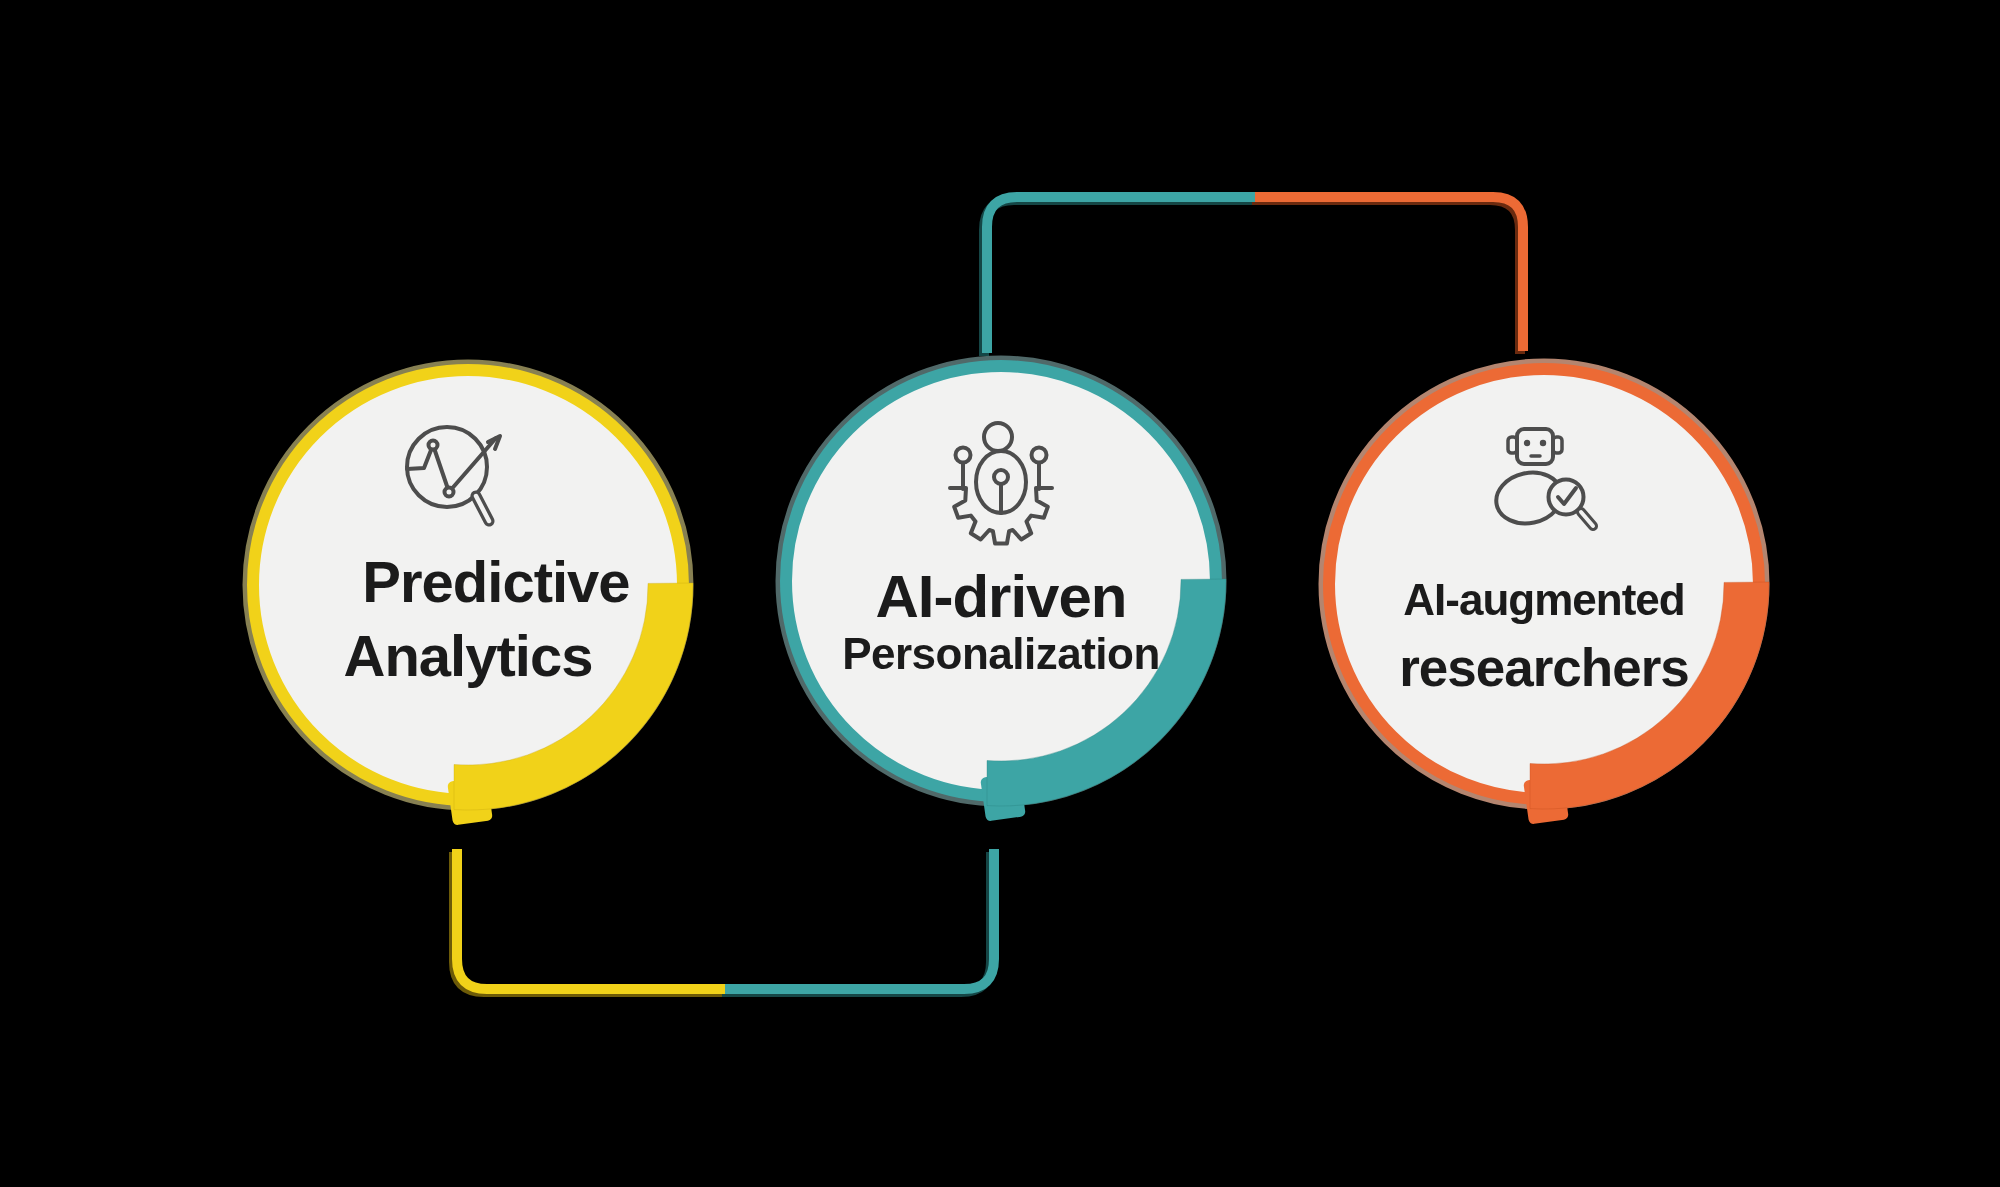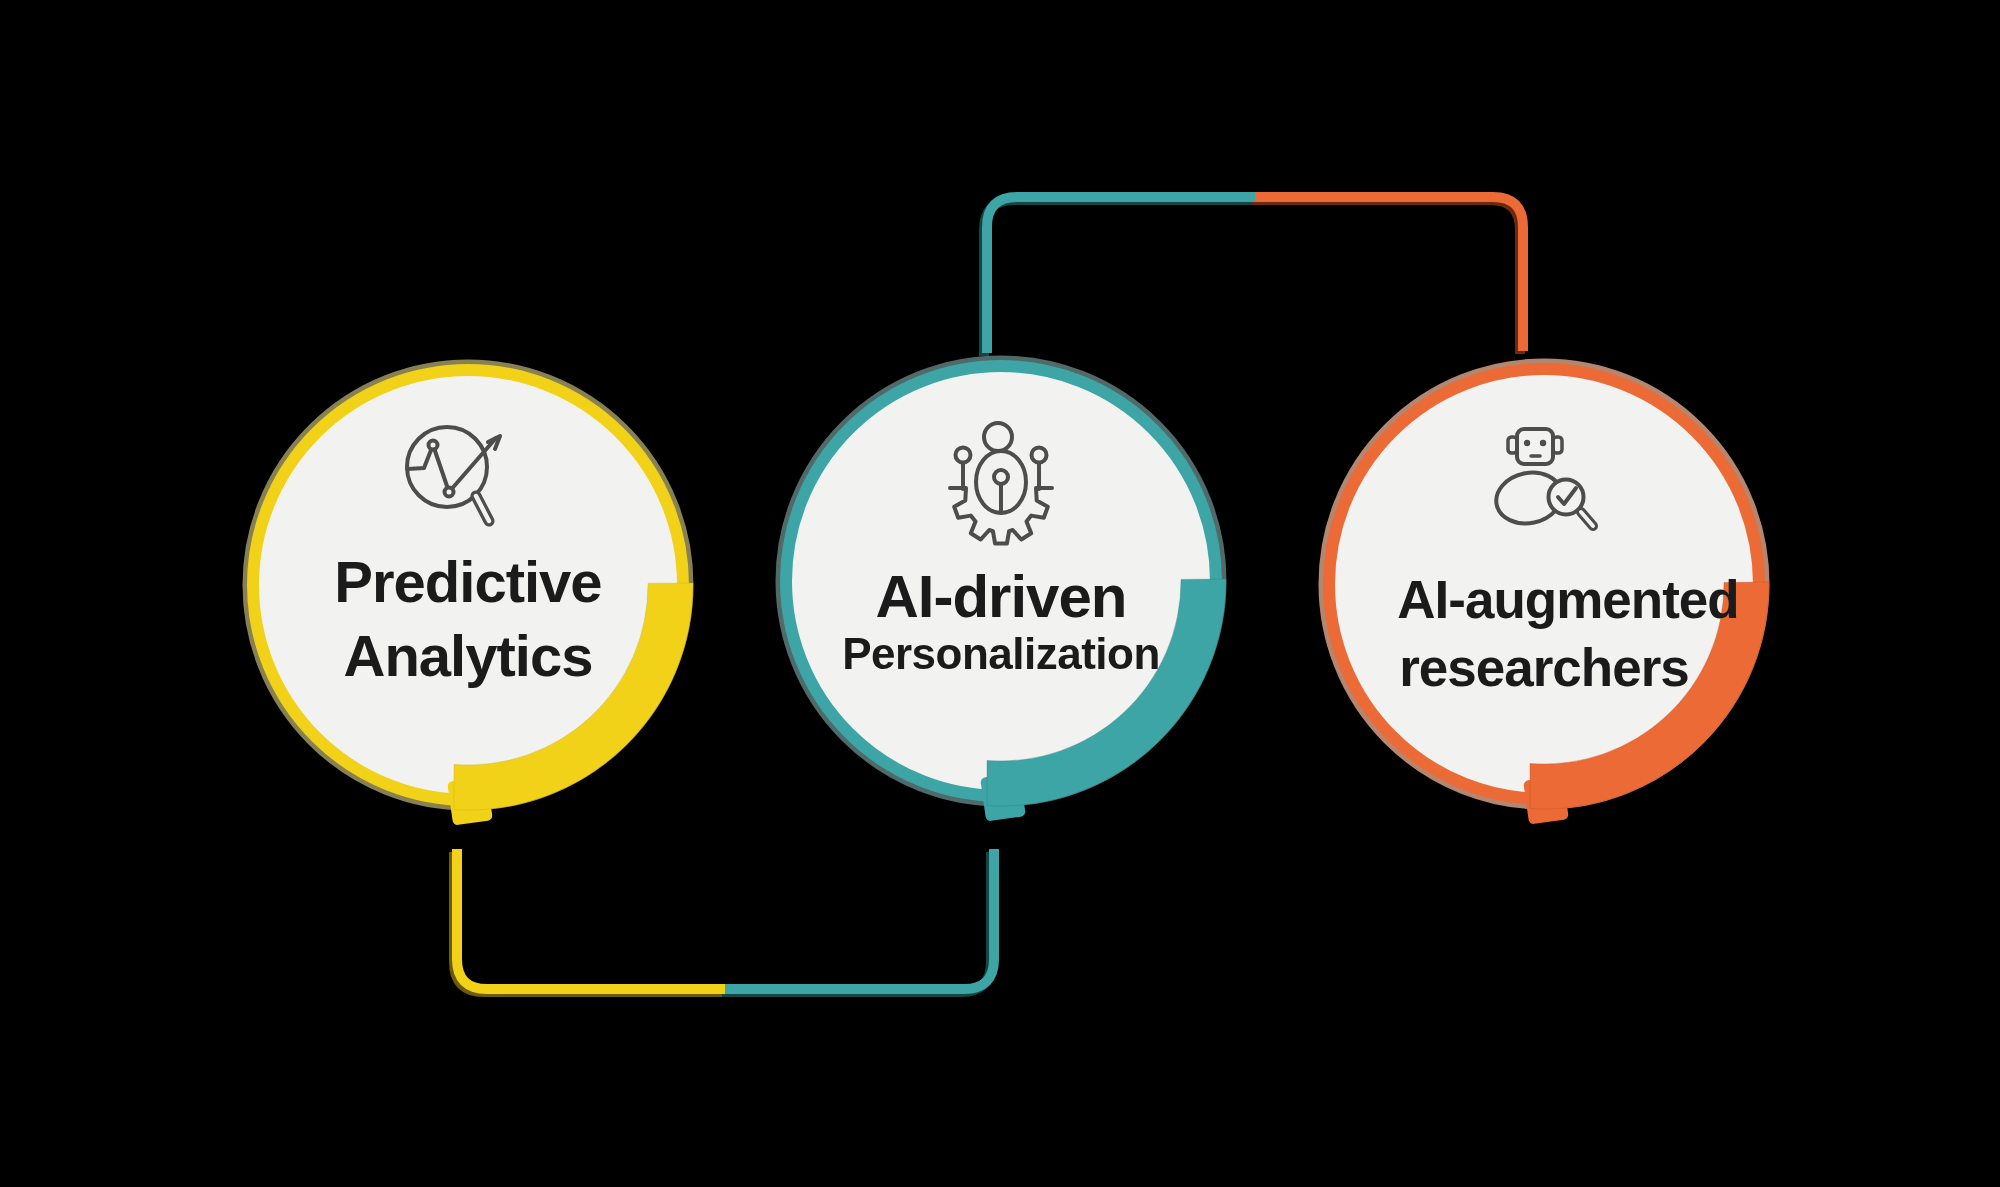--- a/index.html
+++ b/index.html
@@ -9,25 +9,25 @@
     font-family:"Liberation Sans", sans-serif;
   }
   .black-rect { position:absolute; left:239px; top:190px; width:1522px; height:807px; background:#000000; }
   .layer { position:absolute; left:0; top:0; }
   .circle-svg { position:absolute; width:500px; height:500px; }
   #circle-1 { left:218px; top:335px; }
   #circle-2 { left:751px; top:331px; }
   #circle-3 { left:1294px; top:334px; }
   .label { position:absolute; width:440px; color:#1B1B1B; font-weight:700;
            text-align:center; letter-spacing:-1px; white-space:nowrap; }
-  #label-1a { left:248px;  top:547px; font-size:58px; line-height:70px; }
+  #label-1a { left:248px;  top:547px; font-size:58px; line-height:70px;padding-left:28px; }
   #label-1b { left:248px;  top:621px; font-size:58px; line-height:70px; }
   #label-2a { left:781px;  top:562px; font-size:60px; line-height:70px; }
   #label-2b { left:781px;  top:627px; font-size:44px; line-height:54px; letter-spacing:-0.5px; }
-  #label-3a { left:1324px; top:568px; font-size:53px; line-height:64px;padding-left:24px; }
+  #label-3a { left:1324px; top:568px; font-size:44px; line-height:64px; }
   #label-3b { left:1324px; top:628px; font-size:53px; line-height:64px;margin-top:8px; }
   .icon { stroke:#4D4D4D; fill:none; stroke-width:4; stroke-linecap:round; stroke-linejoin:round; }
 </style>
 </head>
 <body>
 
 <div class="stage">
 
   <div class="black-rect"></div>
 

